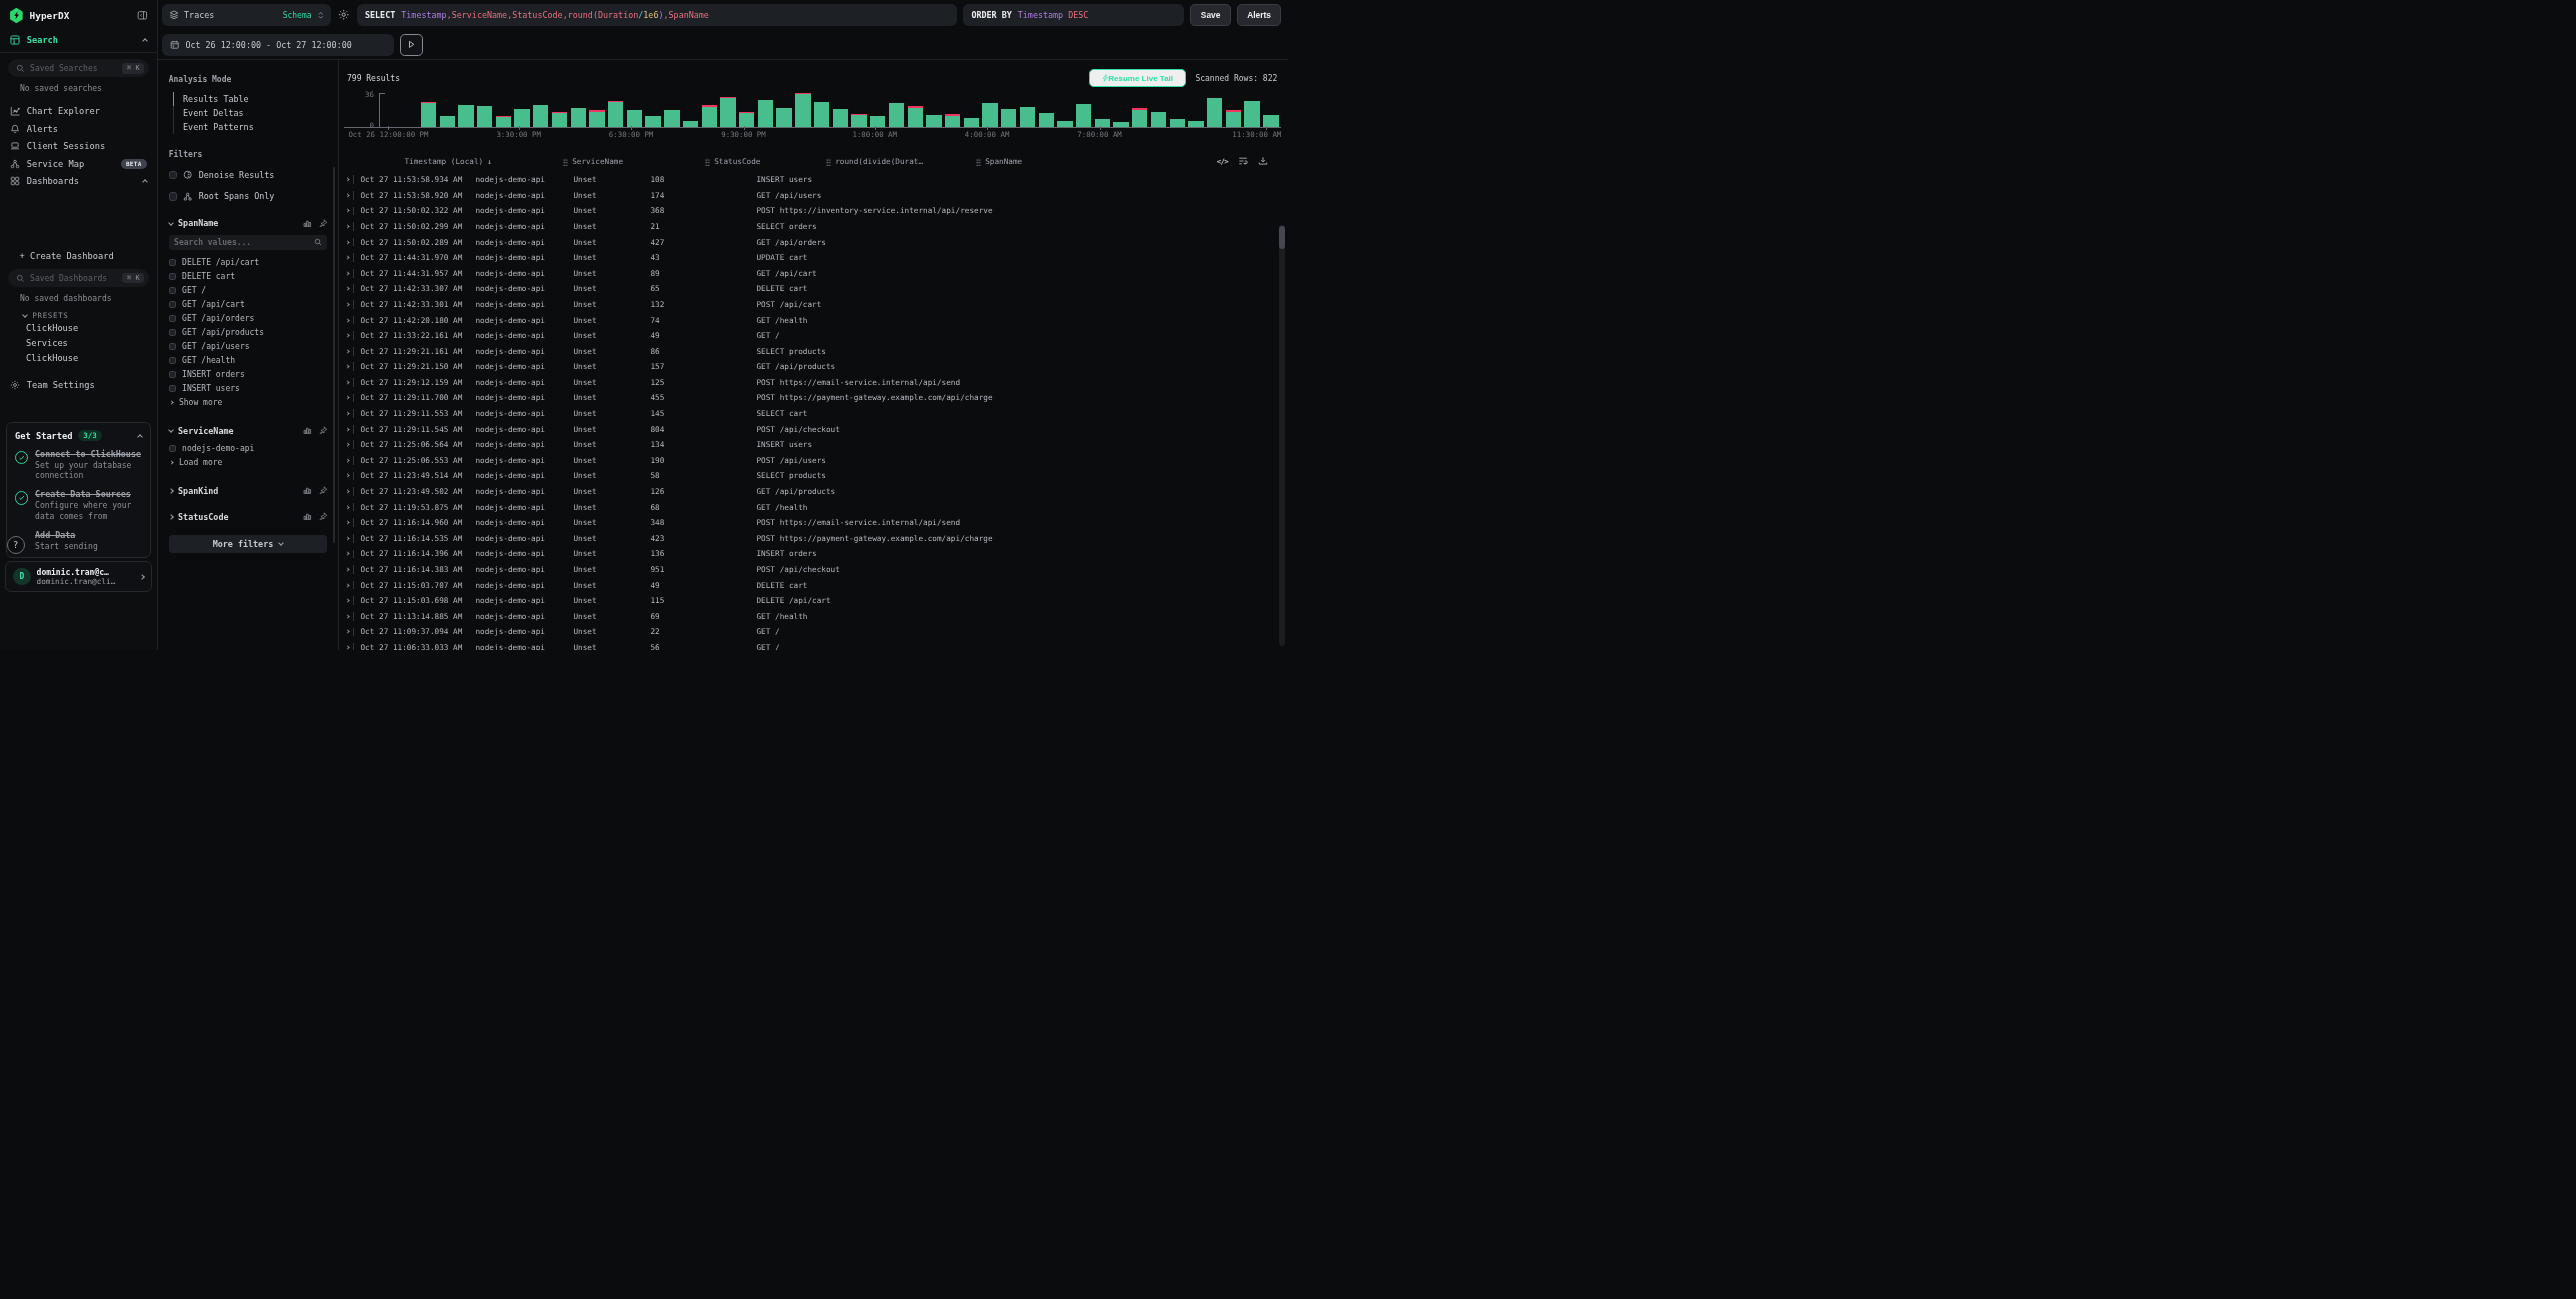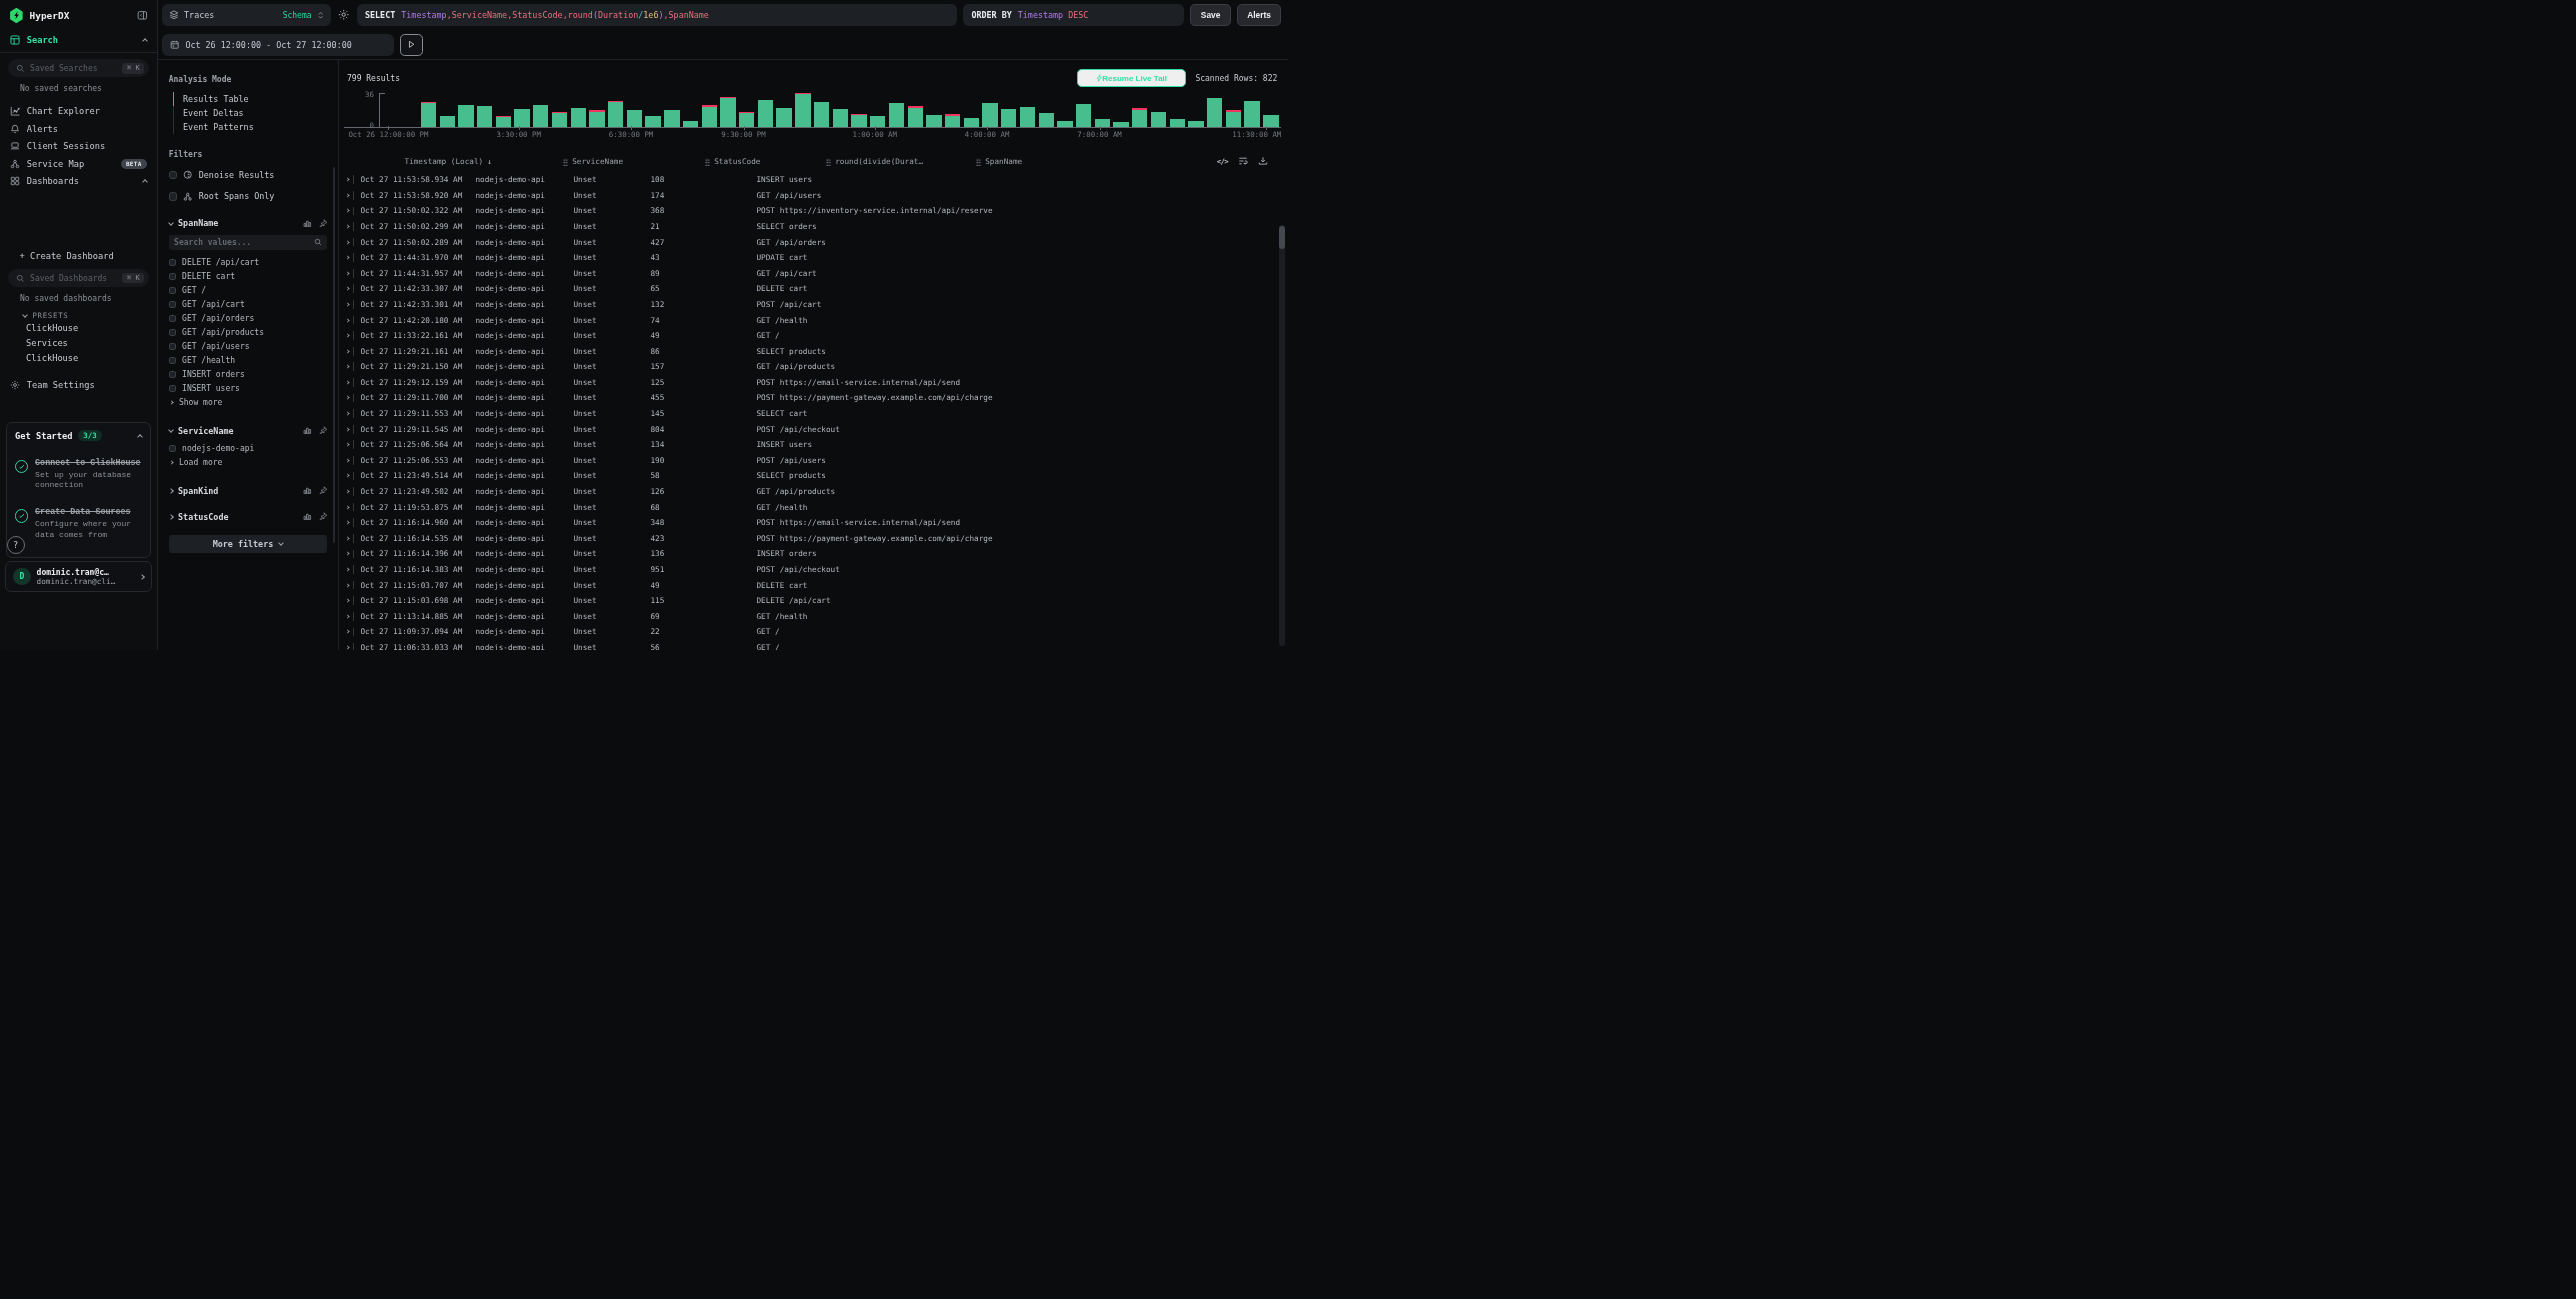--- a/index.html
+++ b/index.html
@@ -36,21 +36,21 @@
   .create-dash { padding-left:19.5px; font-size:8.7px; color:#c6cad0; height:13.4px; display:flex; align-items:center; }
   .presets-head { display:flex; align-items:center; gap:5.4px; color:#8b9096; font-size:7.4px; letter-spacing:0.7px; margin:8px 0 0 23px; }
   .preset-item { padding-left:26px; height:12px; display:flex; align-items:center; font-size:8.7px; color:#c9ccd1; margin-top:2.7px; }
   .team-row { margin-top:12px; }
 
   .gs-card { position:absolute; left:6px; right:6px; top:422px; height:136px; border:0.7px solid #26282b; border-radius:6px; background:#101114; padding:7.4px 8px; overflow:hidden; }
   .gs-head { display:flex; align-items:center; gap:5.4px; }
   .gs-title { font-weight:bold; font-size:8.7px; color:#eceef1; }
   .gs-badge { background:#0f2f24; color:#36e2a6; font-size:7.4px; font-weight:bold; padding:0.7px 5.4px; border-radius:6.7px; }
   .gs-head .chev { margin-left:auto; }
-  .gs-item { display:flex; gap:6.7px; margin-top:17px;font-family:Liberation Mono, monospace; }
+  .gs-item { display:flex; gap:6.7px; margin-top:8px; }
   .gs-check { width:13.4px; height:13.4px; border:1.1px solid #2fd9a0; border-radius:50%; color:#2fd9a0; display:flex; align-items:center; justify-content:center; flex:none; margin-top:2px; }
   .gs-item-title { color:#9ba0a7; font-weight:bold; font-size:8.4px; text-decoration:line-through; line-height:1.25; }
   .gs-item-desc { color:#8b9096; font-size:8px; line-height:1.3; margin-top:1.3px; }
   .help-fab { position:absolute; left:6.7px; top:536px; width:18px; height:18px; border:0.7px solid #6a6f76; border-radius:50%; background:#0d0e10; color:#c6cad0; display:flex; align-items:center; justify-content:center; font-size:8.7px; z-index:3; }
   .user-card { position:absolute; left:5.4px; right:5.4px; top:561px; height:31px; border:0.7px solid #26282b; border-radius:6px; background:#0f1013; display:flex; align-items:center; gap:6px; padding:0 6.7px; z-index:2; }
   .avatar { width:17.5px; height:17.5px; border-radius:50%; background:#14362a; color:#36e2a6; font-weight:bold; font-size:8px; display:flex; align-items:center; justify-content:center; flex:none; }
   .user-meta { flex:1; min-width:0; }
   .user-name { font-weight:bold; font-size:8px; color:#eceef1; white-space:nowrap; overflow:hidden; }
   .user-email { font-size:7.7px; color:#9ba0a7; white-space:nowrap; overflow:hidden; }
 
@@ -108,21 +108,21 @@
   .fv-row { display:flex; align-items:center; gap:6px; height:14px; font-size:8px; color:#b4b8be; }
   .fv-row .cb { width:7.4px; height:7.4px; border-radius:2px; }
   .more-link { display:flex; align-items:center; gap:6px; height:14px; font-size:8px; color:#b4b8be; padding-left:1.3px; }
   .more-filters { margin-top:13.4px; height:18px; background:#1d2024; border-radius:3.4px; display:flex; align-items:center; justify-content:center; gap:6px; font-weight:bold; font-size:8.4px; color:#c6cad0; }
   .filters-scroll { position:absolute; right:3.4px; top:107px; width:2px; height:376px; background:#26282d; border-radius:1.3px; }
 
   
   .main { flex:1; min-width:0; display:flex; flex-direction:column; overflow:hidden; position:relative; }
   .results-bar { display:flex; align-items:center; padding:9.4px 10.7px 1.3px 8px; gap:9.4px; }
   .results-count { color:#d6d9dd; font-size:8px; flex:1; }
-  .live-tail-btn { border:0.7px solid #2fe0a6; color:#2fe0a6; border-radius:4.7px; height:18px; display:flex; align-items:center; gap:0; padding:0 18px; font-weight:bold; font-size:8px; }
+  .live-tail-btn { border:0.7px solid #2fe0a6; color:#2fe0a6; border-radius:4.7px; height:18px; display:flex; align-items:center; gap:0; padding:0 12px; font-weight:bold; font-size:8px; }
   .scanned { color:#c6cad0; font-size:8px; }
 
   .chart-outer { margin:4px 6.7px 0 5.4px; position:relative; }
   .chart-row { display:flex; height:35px; border-bottom:1.3px solid #63676d; }
   .yaxis { width:35px; position:relative; flex:none; color:#73787f; font-size:7.4px; }
   .yaxis .y-top { position:absolute; top:-2.7px; right:5.4px; }
   .yaxis .y-bottom { position:absolute; bottom:-3.4px; right:5.4px; }
   .plot { flex:1; position:relative; border-left:0.7px solid #6a6e74; }
   .plot::before { content:""; position:absolute; left:0; top:0; width:4.7px; height:0.7px; background:#6a6e74; }
   .bars { position:absolute; inset:0; display:flex; align-items:flex-end; padding:0 1.3px; }

